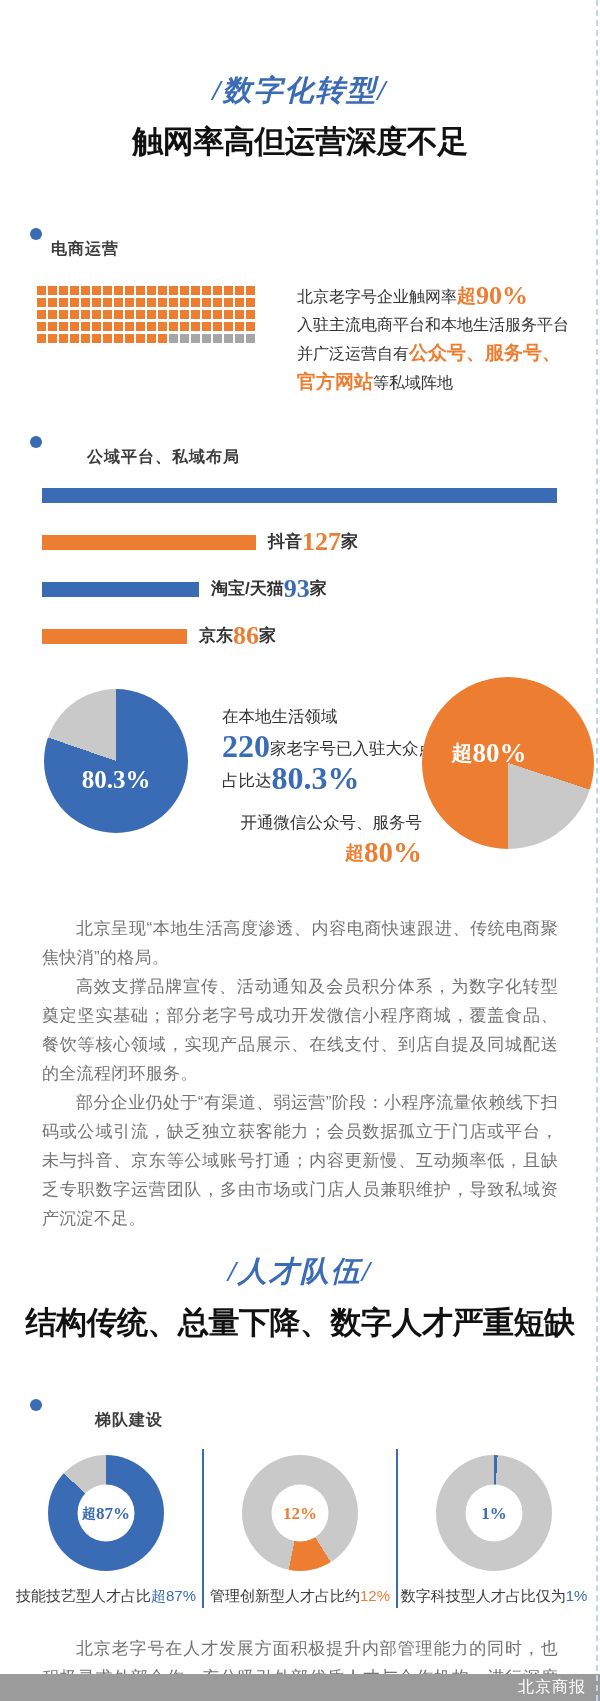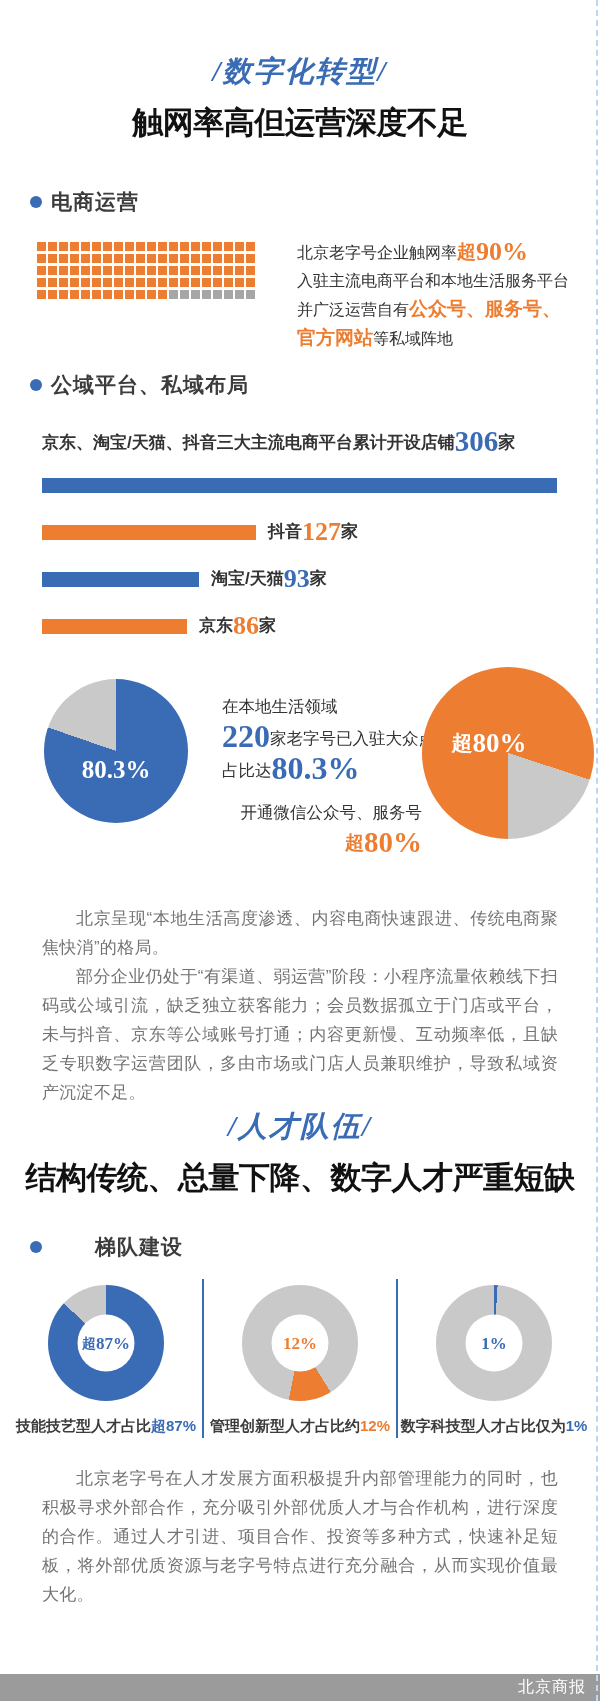--- a/index.html
+++ b/index.html
@@ -6,30 +6,30 @@
     --blue:#3A6BB5; --orange:#ED7D31; --gray:#C9C9C9; --sq-gray:#A6A6A6;
     --ink:#2b2b2b; --footer-gray:#9B9B9B; --edge:#BFD7EE;
   }
   *{margin:0;padding:0;box-sizing:border-box;}
   body{background:#fff;}
   .page{width:600px;height:1701px;position:relative;background:#fff;overflow:hidden;
         font-family:"Liberation Sans","DejaVu Sans",sans-serif;color:var(--ink);}
   .page::after{content:"";position:absolute;top:0;bottom:0;right:2px;border-right:2px dashed var(--edge);pointer-events:none;}
 
   
-  .sec-head{text-align:center;}
+  .sec-head{text-align:center;margin-top:19px;}
   .sec-head .slash{font-family:"Liberation Serif","DejaVu Serif",serif;font-style:italic;font-weight:700;
     font-size:29px;color:var(--blue);letter-spacing:2px;}
   .sec-head .headline{font-family:"Liberation Serif","DejaVu Serif",serif;font-weight:900;
     font-size:31px;color:#111;letter-spacing:-0.5px;margin-top:10px;}
 
   
   .bullet{display:flex;align-items:center;margin-left:30px;}
   .bullet .dot{width:12px;height:12px;border-radius:50%;background:var(--blue);flex:0 0 auto;}
-  .bullet .blabel{margin-left:9px;font-size:21px;font-weight:700;color:#3c3c3c;letter-spacing:1px;}
+  .bullet .blabel{margin-left:9px;font-size:16px;font-weight:700;color:#3c3c3c;letter-spacing:1px;margin-top:32px;}
 
   .num{font-family:"Liberation Serif","DejaVu Serif",serif;font-weight:700;}
 
   
   .ecom-row{display:flex;margin:22px 0 0 37px;gap:8px;}
   .waffle{display:grid;grid-template-columns:repeat(20,9px);gap:3px 2px;align-content:start;margin-top:4px;}
   .waffle .sq{width:9px;height:9px;background:var(--orange);}
   .waffle .sq.off{background:var(--sq-gray);}
   .ecom-text{margin-left:34px;width:272px;font-size:16px;line-height:28px;color:#333;white-space:nowrap;}
   .ecom-text .hl-cn{color:var(--orange);font-weight:700;font-size:19px;}
@@ -72,29 +72,29 @@
   
   .donut-band{display:flex;margin:18px 10px 0 10px;}
   .donut-col{flex:1 1 0;display:flex;flex-direction:column;align-items:center;padding-bottom:2px;}
   .donut-col:not(:last-child){border-right:2px solid var(--blue);}
   .donut{width:116px;height:116px;border-radius:50%;position:relative;margin-top:6px;}
   .donut .hole{position:absolute;left:50%;top:50%;transform:translate(-50%,-50%);
     width:57px;height:57px;border-radius:50%;background:#fff;display:flex;align-items:center;justify-content:center;white-space:nowrap;}
   .donut .hole .cn{font-weight:700;font-size:14px;}
   .donut .hole .num{font-size:17px;}
   .donut .hole.blue{color:var(--blue);} .donut .hole.orange{color:var(--orange);}
-  .caption{margin-top:16px;font-size:15px;font-weight:700;color:#3c3c3c;white-space:nowrap;}
+  .caption{margin-top:16px;font-size:15px;font-weight:400;color:#3c3c3c;white-space:nowrap;}
   .caption .hl.blue{color:var(--blue);} .caption .hl.orange{color:var(--orange);}
 
   
   .footer{position:absolute;left:0;right:0;bottom:0;height:27px;background:var(--footer-gray);
     display:flex;align-items:center;justify-content:flex-end;padding-right:14px;}
   .footer .brand{color:#fff;font-size:16px;letter-spacing:1px;}
 
-  .mt18{margin-top:18px;}
+  .mt18{margin-top:18px;gap:36px;}
   .mt40{} .pt52{padding-top:52px;}
 </style>
 </head>
 <body>
 
 <div class="page">
 
   <div class="sec-head pt52">
     <div class="slash">/数字化转型/</div>
     <div class="headline">触网率高但运营深度不足</div>
@@ -214,23 +214,20 @@
       <div><span>并广泛运营自有</span><span class="hl-cn">公众号、服务号、</span></div>
       <div><span class="hl-cn">官方网站</span><span>等私域阵地</span></div>
     </div>
   </div>
 
   <div class="bullet mt18">
     <span class="dot"></span>
     <span class="blabel">公域平台、私域布局</span>
   </div>
 
-  <div class="total-line">
-    <span>京东、淘宝/天猫、抖音三大主流电商平台累计开设店铺</span><span class="num" style="color:var(--blue);">306</span><span>家</span>
-  </div>
 
   <div class="bars">
     <div class="bar-row">
       <div class="bar" style="width: 515px;"></div>
     </div>
     <div class="bar-row">
       <div class="bar orange" style="width: 214px;"></div>
       <div class="bar-label"><span>抖音</span><span class="num orange">127</span><span>家</span></div>
     </div>
     <div class="bar-row">
@@ -254,20 +251,21 @@
       <div class="gap"></div>
       <div class="row right">开通微信公众号、服务号</div>
       <div class="row right"><span class="hl-cn">超</span><span class="num orange">80%</span></div>
     </div>
     <div class="pie pie-right" id="pieRight" style="background: conic-gradient(rgb(237, 125, 49) 0deg, rgb(237, 125, 49) 108deg, rgb(201, 201, 201) 108deg, rgb(201, 201, 201) 180deg, rgb(237, 125, 49) 180deg, rgb(237, 125, 49) 360deg);">
       <div class="pie-label"><span class="cn">超</span><span class="num">80%</span></div>
     </div>
   </div>
 
   <p class="para first">北京呈现“本地生活高度渗透、内容电商快速跟进、传统电商聚焦快消”的格局。</p>
+  <p class="para">高效支撑品牌宣传、活动通知及会员积分体系，为数字化转型奠定坚实基础；部分老字号成功开发微信小程序商城，覆盖食品、餐饮等核心领域，实现产品展示、在线支付、到店自提及同城配送的全流程闭环服务。</p>
   <p class="para">部分企业仍处于“有渠道、弱运营”阶段：小程序流量依赖线下扫码或公域引流，缺乏独立获客能力；会员数据孤立于门店或平台，未与抖音、京东等公域账号打通；内容更新慢、互动频率低，且缺乏专职数字运营团队，多由市场或门店人员兼职维护，导致私域资产沉淀不足。</p>
 
   <div class="sec-head mt40">
     <div class="slash">/人才队伍/</div>
     <div class="headline">结构传统、总量下降、数字人才严重短缺</div>
   </div>
 
   <div class="bullet" style="margin-top:34px;gap:44px;">
     <span class="dot"></span>
     <span class="blabel">梯队建设</span>

